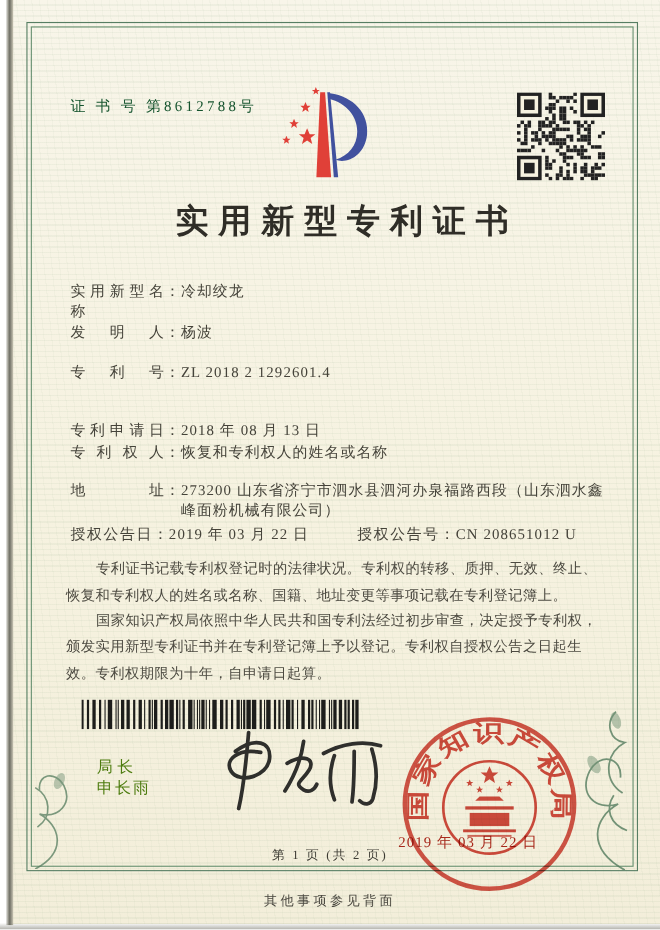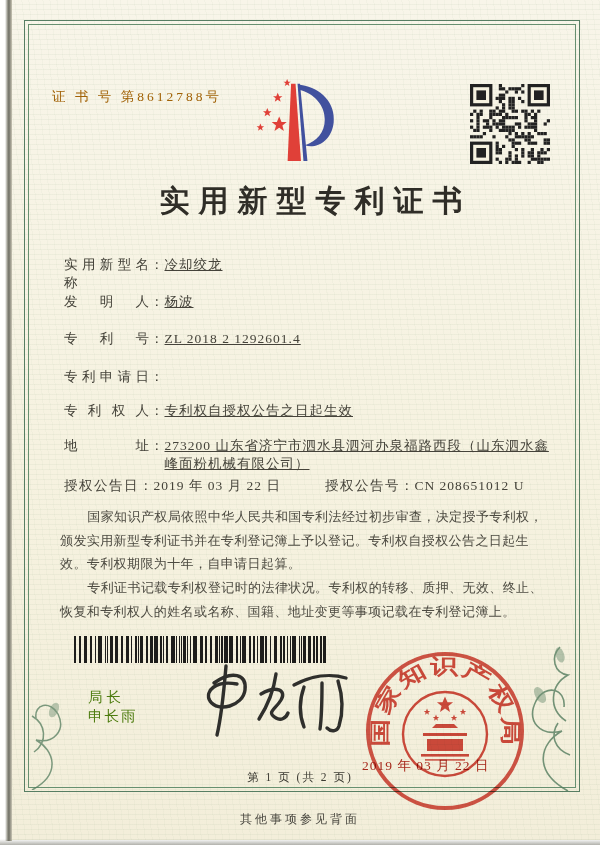--- a/index.html
+++ b/index.html
@@ -10,31 +10,31 @@
            repeating-linear-gradient(0deg, rgba(110,150,110,.07) 0 1px, transparent 1px 5px),
            repeating-linear-gradient(84deg, rgba(130,165,125,.05) 0 1px, transparent 1px 7px),
            linear-gradient(180deg,#f8f5e9 0%,#f6f2e0 55%,#f3eeda 100%);}
   .scan-edge-left{position:absolute;left:5px;top:0;bottom:4px;width:7px;
          background:linear-gradient(90deg,#ffffff 0%,#9a998e 35%,#6e6e64 55%,#c9c5b4 100%);}
   .scan-edge-bottom{position:absolute;left:0;right:0;bottom:0;height:6px;
          background:linear-gradient(180deg,rgba(100,100,88,.0),rgba(100,100,88,.5));}
   .frame{position:absolute;left:24px;top:20px;right:20px;bottom:53px;
          border:1.6px solid #577e63;}
   .frame::before{content:"";position:absolute;inset:3px;border:1px solid #679070;}
-  .cert-no{position:absolute;left:52px;top:88px;font-size:13.5px;letter-spacing:3px;color:#a16207;}
+  .cert-no{position:absolute;left:64px;top:88px;font-size:13.5px;letter-spacing:3px;color:#14532d;}
   .title{position:absolute;left:0;right:0;top:181px;text-align:center;
          font-size:30px;font-weight:600;letter-spacing:9px;color:#2f2d27;padding-left:31px;}
   .logo{position:absolute;left:250px;top:70px;width:100px;height:104px;}
   .qr{position:absolute;left:470px;top:84px;width:80px;height:80px;}
   .row{position:absolute;left:64px;width:486px;display:flex;align-items:flex-start;
        font-size:13.5px;letter-spacing:1px;color:#45433a;line-height:1.35;}
-  .r1{top:256px}.r2{top:293px}.r3{top:330px}.r4{top:368px}.r5{top:402px}.r6{top:437px}.r7{top:477px}
+  .r1{top:256px}.r2{top:293px}.r3{top:330px}.r4{top:382px}.r5{top:402px}.r6{top:437px}.r7{top:477px}
   .f-label{display:inline-block;width:86px;text-align:justify;text-align-last:justify;flex:0 0 86px;}
   .f-colon{flex:0 0 14px;}
-  .f-value{flex:1;text-decoration:underline;}
+  .f-value{flex:1;}
   .grant-group{display:flex;}
   .g2{margin-left:44px;align-items:flex-end;}
   .g-label{letter-spacing:1.5px;}
   .paras{position:absolute;left:60px;top:505px;width:484px;font-size:13px;
          line-height:1.82;letter-spacing:.4px;color:#4c4a41;}
   .paras p{margin:0;text-indent:2.1em;}
   .barcode{position:absolute;left:74px;top:636px;width:254px;height:27px;}
   .director{position:absolute;left:88px;top:688px;font-size:14.5px;letter-spacing:4px;color:#4d7c0f;}
   .director .name{letter-spacing:2px;}
   .sig{position:absolute;left:188px;top:656px;width:172px;height:88px;}
@@ -293,47 +293,48 @@
       <span class="f-value">杨波</span>
   </div>
   <div class="row r3">
     <span class="f-label">专利号</span>
       <span class="f-colon">：</span>
       <span class="f-value">ZL 2018 2 1292601.4</span>
   </div>
   <div class="row r4">
     <span class="f-label">专利申请日</span>
       <span class="f-colon">：</span>
+      <span class="f-value">2018 年 08 月 13 日</span>
   </div>
   <div class="row r5">
     <span class="f-label">专利权人</span>
       <span class="f-colon">：</span>
-      <span class="f-value">专利权自授权公告之日起生效</span>
+      <span class="f-value">恢复和专利权人的姓名或名称</span>
   </div>
   <div class="row r6">
     <span class="f-label">地址</span>
       <span class="f-colon">：</span>
       <span class="f-value">273200 山东省济宁市泗水县泗河办泉福路西段（山东泗水鑫峰面粉机械有限公司）</span>
   </div>
   <div class="row r7">
     <span class="grant-group">
       <span class="g-label">授权公告日</span>
         <span>：</span>
         <span>2019 年 03 月 22 日</span>
     </span>
     <span class="grant-group g2">
       <span class="g-label">授权公告号</span>
         <span>：</span>
         <span>CN 208651012 U</span>
     </span>
   </div>
 
   <div class="paras">
+    <p>专利证书记载专利权登记时的法律状况。专利权的转移、质押、无效、终止、恢复和专利权人的姓名或名称、国籍、地址变更等事项记载在专利登记簿上。</p>
     <p>国家知识产权局依照中华人民共和国专利法经过初步审查，决定授予专利权，颁发实用新型专利证书并在专利登记簿上予以登记。专利权自授权公告之日起生效。专利权期限为十年，自申请日起算。</p>
-    <p>专利证书记载专利权登记时的法律状况。专利权的转移、质押、无效、终止、恢复和专利权人的姓名或名称、国籍、地址变更等事项记载在专利登记簿上。</p>
   </div>
 
   <svg class="barcode" id="barcode" viewBox="0 0 254 27" preserveAspectRatio="none">
       <rect x="0" y="0" width="2" height="27" fill="#1d1d1b"></rect>
       <rect x="5" y="0" width="2" height="27" fill="#1d1d1b"></rect>
       <rect x="10" y="0" width="3" height="27" fill="#1d1d1b"></rect>
       <rect x="16" y="0" width="2" height="27" fill="#1d1d1b"></rect>
       <rect x="21" y="0" width="1" height="27" fill="#1d1d1b"></rect>
       <rect x="24" y="0" width="4" height="27" fill="#1d1d1b"></rect>
       <rect x="31" y="0" width="1" height="27" fill="#1d1d1b"></rect>

